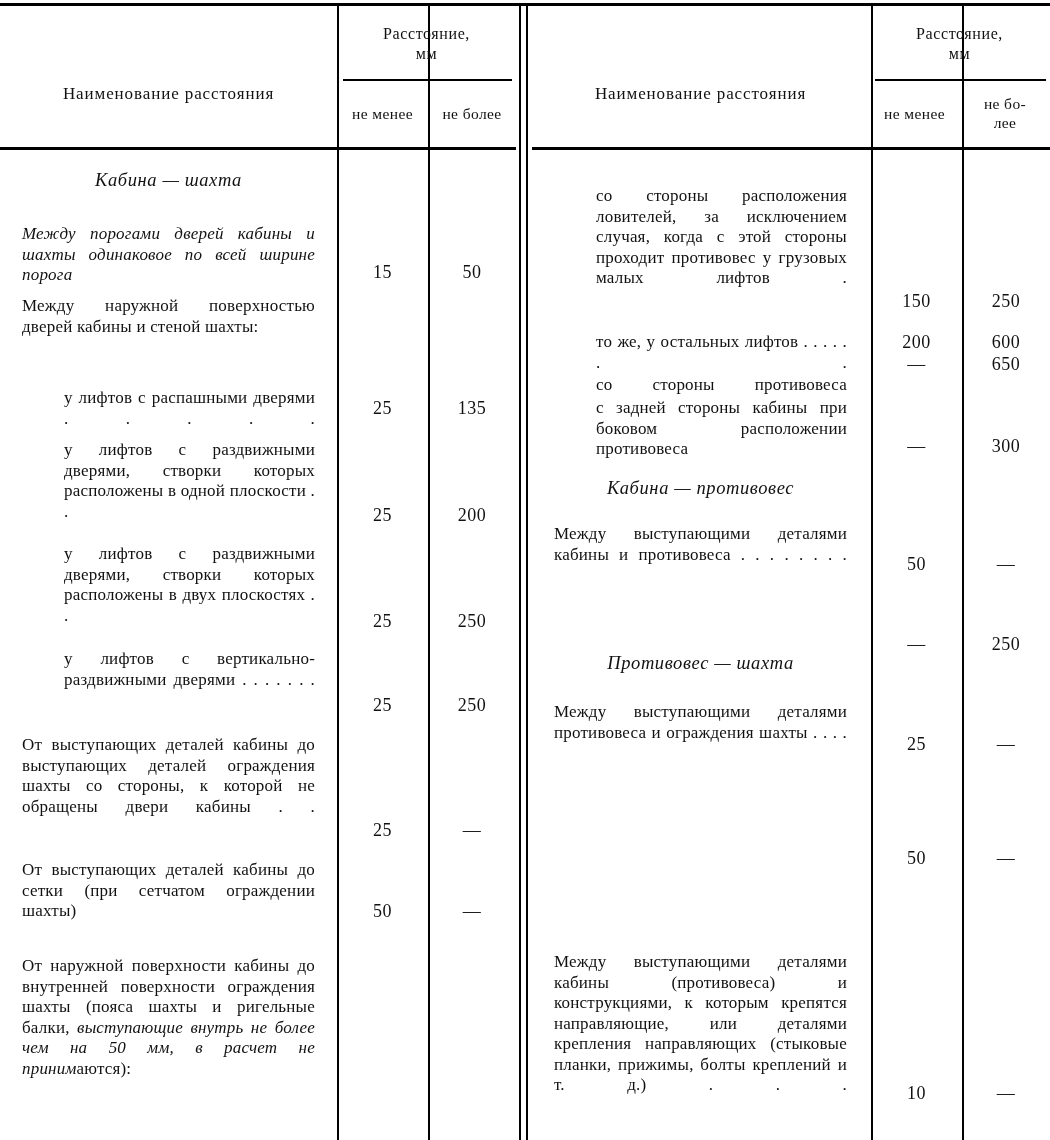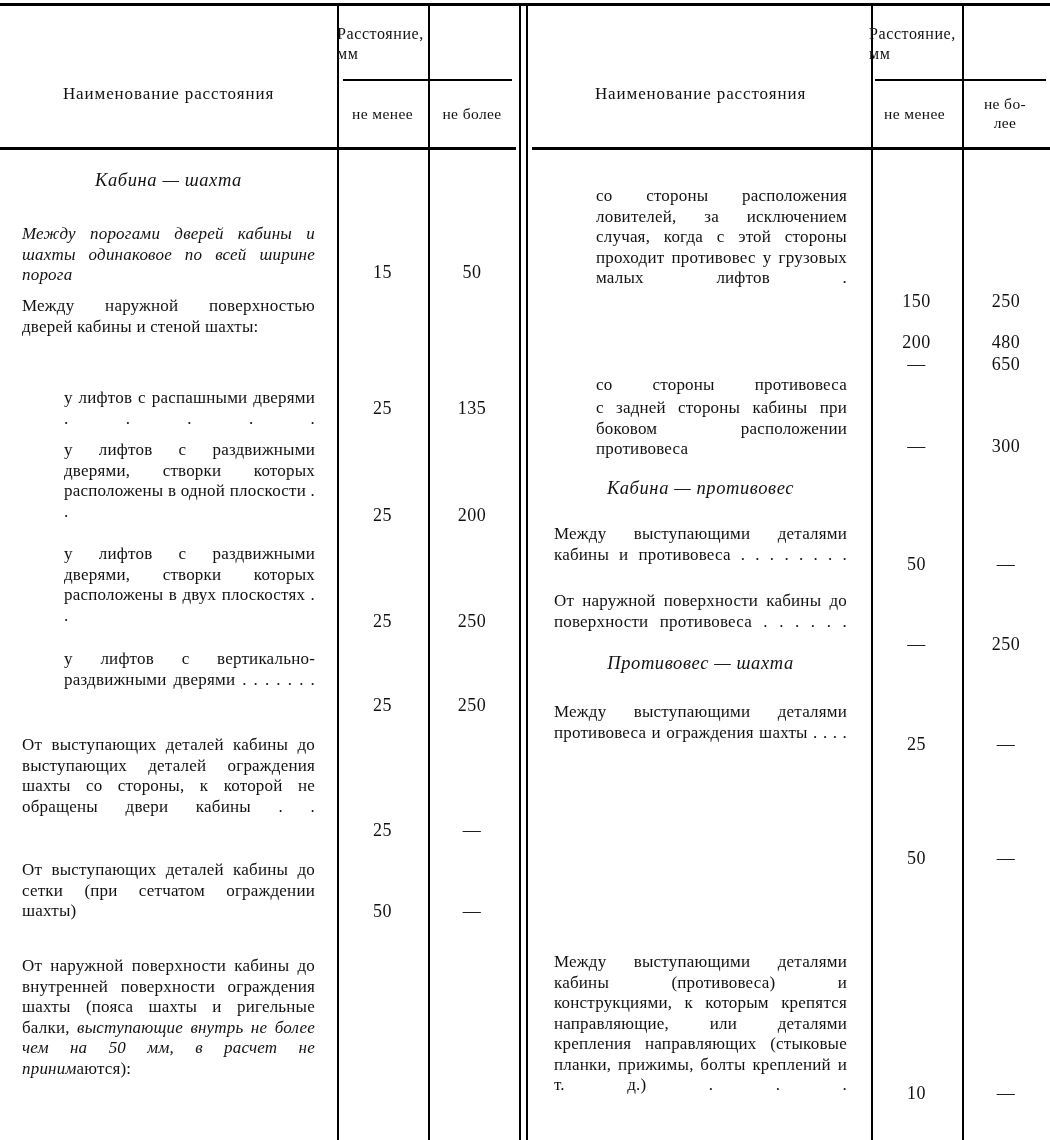--- a/index.html
+++ b/index.html
@@ -96,21 +96,21 @@
     top: 0;
     left: 337px;
     right: 0;
     height: 100%;
   }
   .head-dist-title {
     position: absolute;
     top: 18px;
     left: 0;
     right: 0;
-    text-align: left;
+    text-align: center;
     font-size: 16px;
     line-height: 1.25;
     letter-spacing: .6px;
   }
   .head-dist-rule {
     position: absolute;
     top: 73px;
     left: 6px;
     right: 4px;
     height: 2px;
@@ -335,40 +335,40 @@
     </div>
 
     <div class="body">
 
       <div class="textcol">
 
         <div class="block" style="top:14px;">
           <div class="para ind">со стороны расположения ловителей, за исключением случая, когда с этой стороны проходит противовес у грузовых малых лифтов .</div>
         </div>
 
+        <div class="block" style="top:160px;">
+          <div class="para ind">то же, у остальных лифтов . . . . . . .</div>
+        </div>
 
         <div class="block" style="top:203px;">
           <div class="para ind">со стороны противовеса</div>
         </div>
 
         <div class="block" style="top:226px;">
           <div class="para ind">с задней стороны кабины при боковом расположении противовеса</div>
         </div>
 
         <div class="block" style="top:322px;">
           <div class="sec">Кабина — противовес</div>
         </div>
 
         <div class="block" style="top:352px;">
           <div class="para">Между выступающими деталями кабины и противовеса . . . . . . . .</div>
         </div>
 
-        <div class="block" style="top:419px;">
-          <div class="para">От наружной поверхности кабины до поверхности противовеса . . . . . .</div>
-        </div>
 
         <div class="block" style="top:497px;">
           <div class="sec">Противовес — шахта</div>
         </div>
 
         <div class="block" style="top:530px;">
           <div class="para">Между выступающими деталями противовеса и ограждения шахты . . . .</div>
         </div>
 
 
@@ -386,21 +386,21 @@
         <div class="num dash" style="top:280px;">—</div>
         <div class="num" style="top:398px;">50</div>
         <div class="num dash" style="top:478px;">—</div>
         <div class="num" style="top:578px;">25</div>
         <div class="num" style="top:692px;">50</div>
         <div class="num" style="top:927px;">10</div>
       </div>
 
       <div class="numcol max" style="left:430px; width:88px;">
         <div class="num" style="top:135px;">250</div>
-        <div class="num" style="top:176px;">480</div>
+        <div class="num" style="top:176px;">600</div>
         <div class="num" style="top:198px;">650</div>
         <div class="num" style="top:280px;">300</div>
         <div class="num dash" style="top:398px;">—</div>
         <div class="num" style="top:478px;">250</div>
         <div class="num dash" style="top:578px;">—</div>
         <div class="num dash" style="top:692px;">—</div>
         <div class="num dash" style="top:927px;">—</div>
       </div>
 
     </div>

